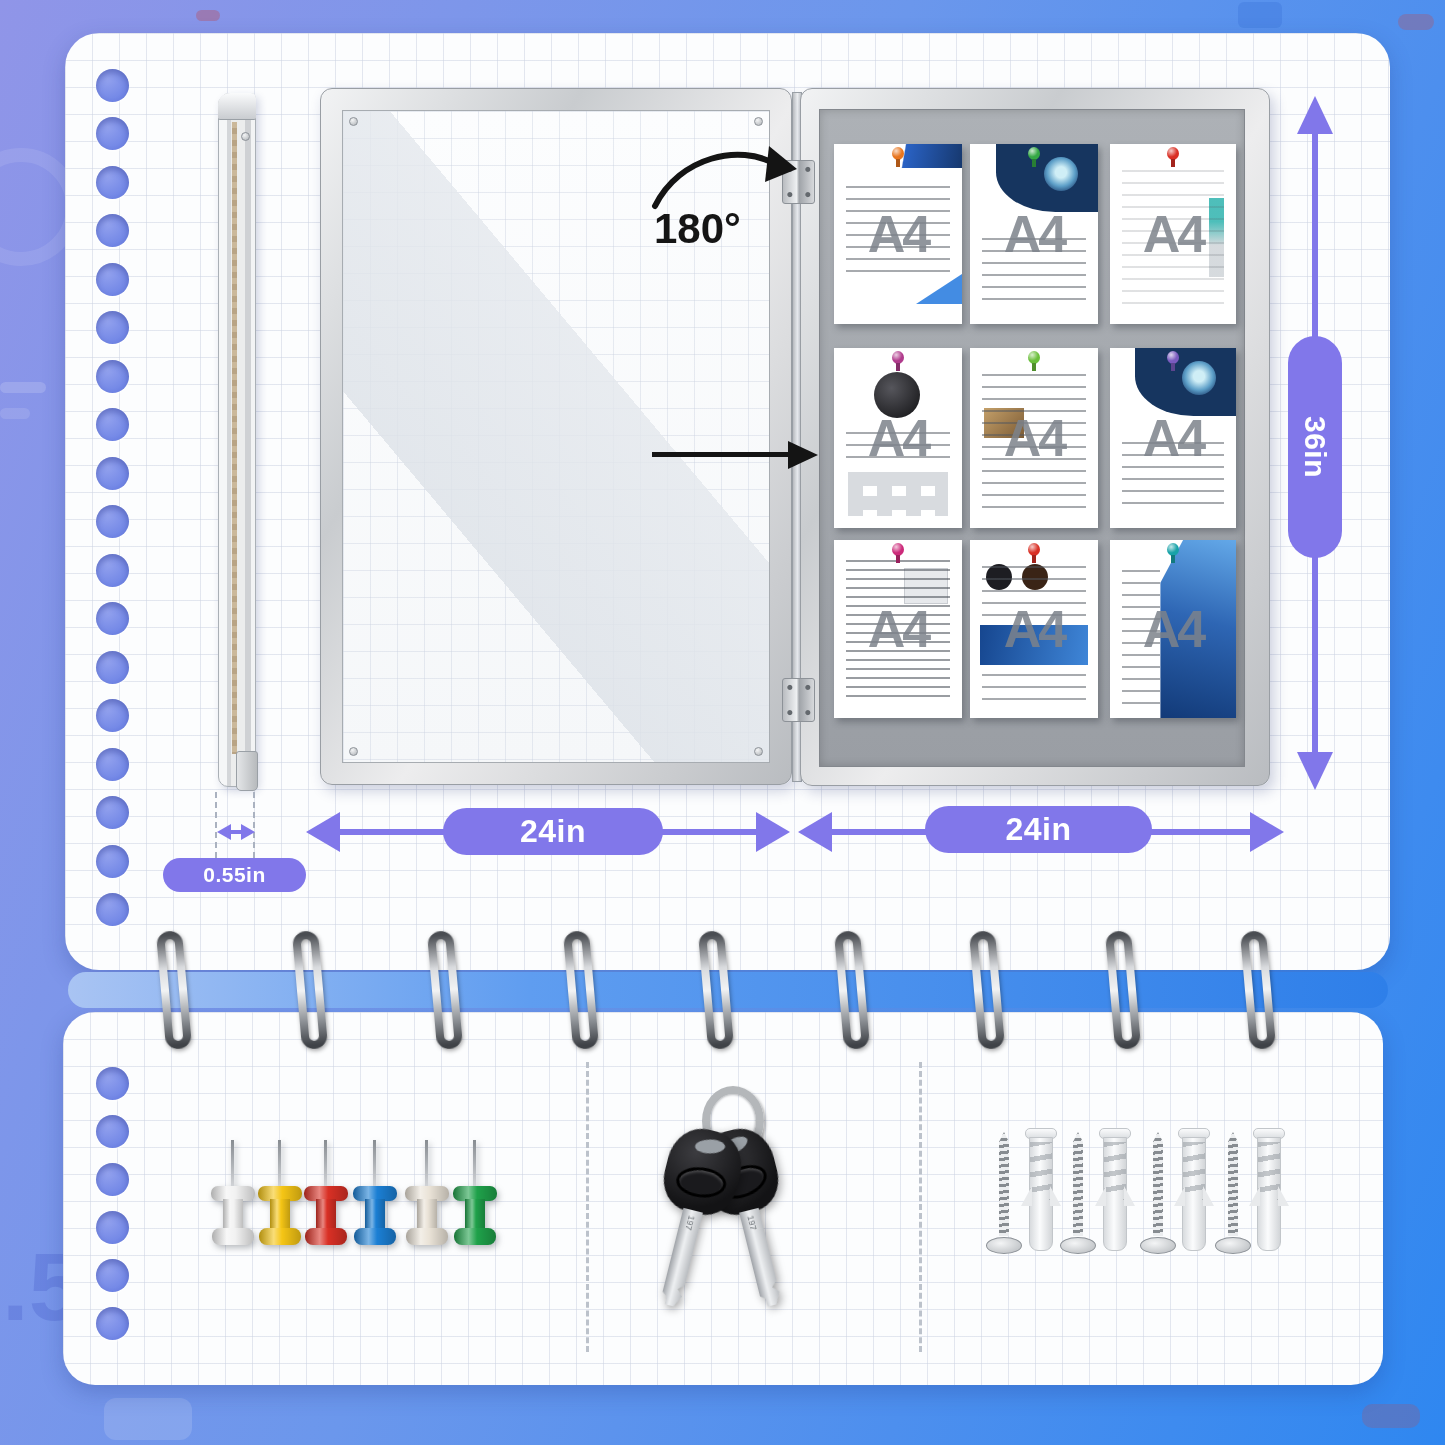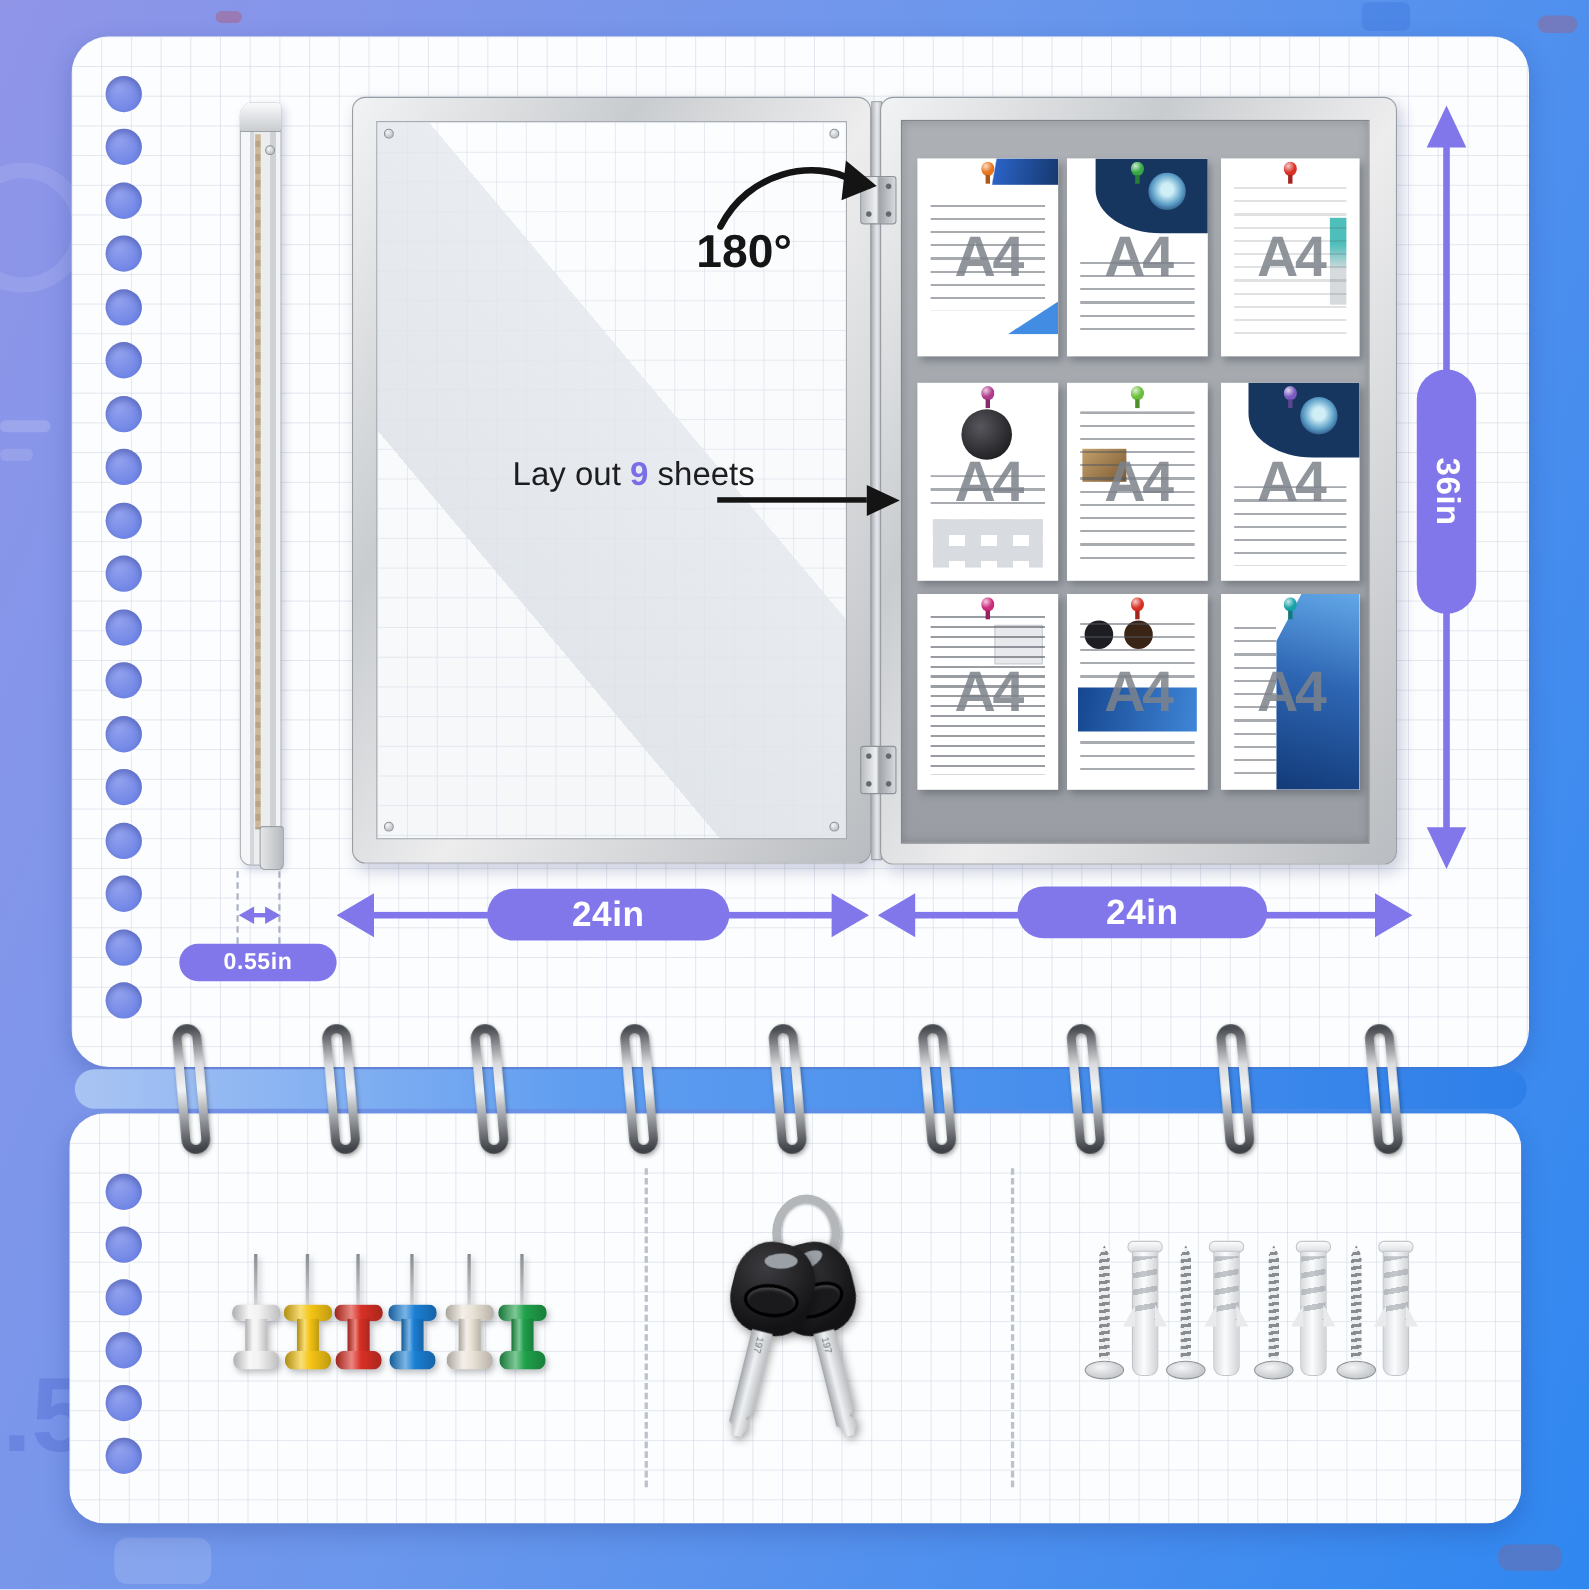--- a/index.html
+++ b/index.html
@@ -140,21 +140,21 @@
   .t-food::before{content:"";position:absolute;z-index:2;top:24px;left:16px;width:26px;height:26px;border-radius:50%;
     background:#1d1d22;box-shadow:36px 0 0 #3a2416;}
   .t-food::after{content:"";position:absolute;z-index:2;top:48%;left:10px;right:10px;height:40px;
     background:linear-gradient(100deg,#16468f,#3f86d8);}
   .t-city::before{content:"";position:absolute;z-index:1;top:0;right:0;bottom:0;width:60%;
     background:linear-gradient(195deg,#63a8e8 0%,#2e66b4 45%,#123a78 100%);
     clip-path:polygon(30% 0,100% 0,100% 100%,0 100%,0 24%);}
   .t-city .plines{right:60%;top:30px;}
 
   
-  #deg-label{position:absolute;left:633px;top:205px;font-size:42px;font-weight:bold;color:#151515;z-index:7;}
+  #deg-label{position:absolute;left:654px;top:205px;font-size:42px;font-weight:bold;color:#151515;z-index:7;}
   #curve-arrow{position:absolute;left:645px;top:138px;z-index:7;}
   #note{position:absolute;left:466px;top:412px;font-size:30px;line-height:39px;color:#1d1d1f;z-index:7;}
   #note .hl{color:var(--hl,#7A6EE6);font-weight:bold;}
   #note-arrow-line{position:absolute;left:652px;top:452px;width:136px;height:5px;background:#141414;z-index:7;}
   #note-arrow-head{position:absolute;left:788px;top:441px;width:0;height:0;z-index:7;
     border-top:14px solid transparent;border-bottom:14px solid transparent;border-left:30px solid #141414;}
 
   
   .divider{position:absolute;width:0;border-left:3px dashed #bcc2cb;top:1062px;height:290px;z-index:3;}
   #div1{left:586px;} #div2{left:919px;}
@@ -314,21 +314,20 @@
   <div id="w2-head-l" class="ah" data-name="arrow-left-icon"></div>
   <div id="w2-head-r" class="ah" data-name="arrow-right-icon"></div>
   <div id="w2-pill" class="pill" data-name="board-width-dimension-label">24in</div>
 
   <div id="deg-label" data-name="rotation-angle-label">180°</div>
   <svg id="curve-arrow" data-name="curved-arrow-icon" width="155" height="75" viewBox="0 0 155 75">
     <path d="M 10 68 C 35 18 95 6 130 26" fill="none" stroke="#141414" stroke-width="6" stroke-linecap="round"></path>
     <polygon points="124,8 152,31 120,44" fill="#141414"></polygon>
   </svg>
   <div id="note" data-name="layout-note">
-    <div data-name="layout-note-line1"><span>Lay out </span><span class="hl">9</span><span> sheets</span></div>
   </div>
   <div id="note-arrow-line" data-name="note-arrow"></div>
   <div id="note-arrow-head" data-name="arrow-right-icon"></div>
 
   <div id="div1" class="divider" data-name="section-divider"></div>
   <div id="div2" class="divider" data-name="section-divider"></div>
 
   <div id="keys" data-name="keys">
     <div id="keyring" data-name="keyring-icon"></div>
     <div id="key-right" class="key" data-name="key-icon">

